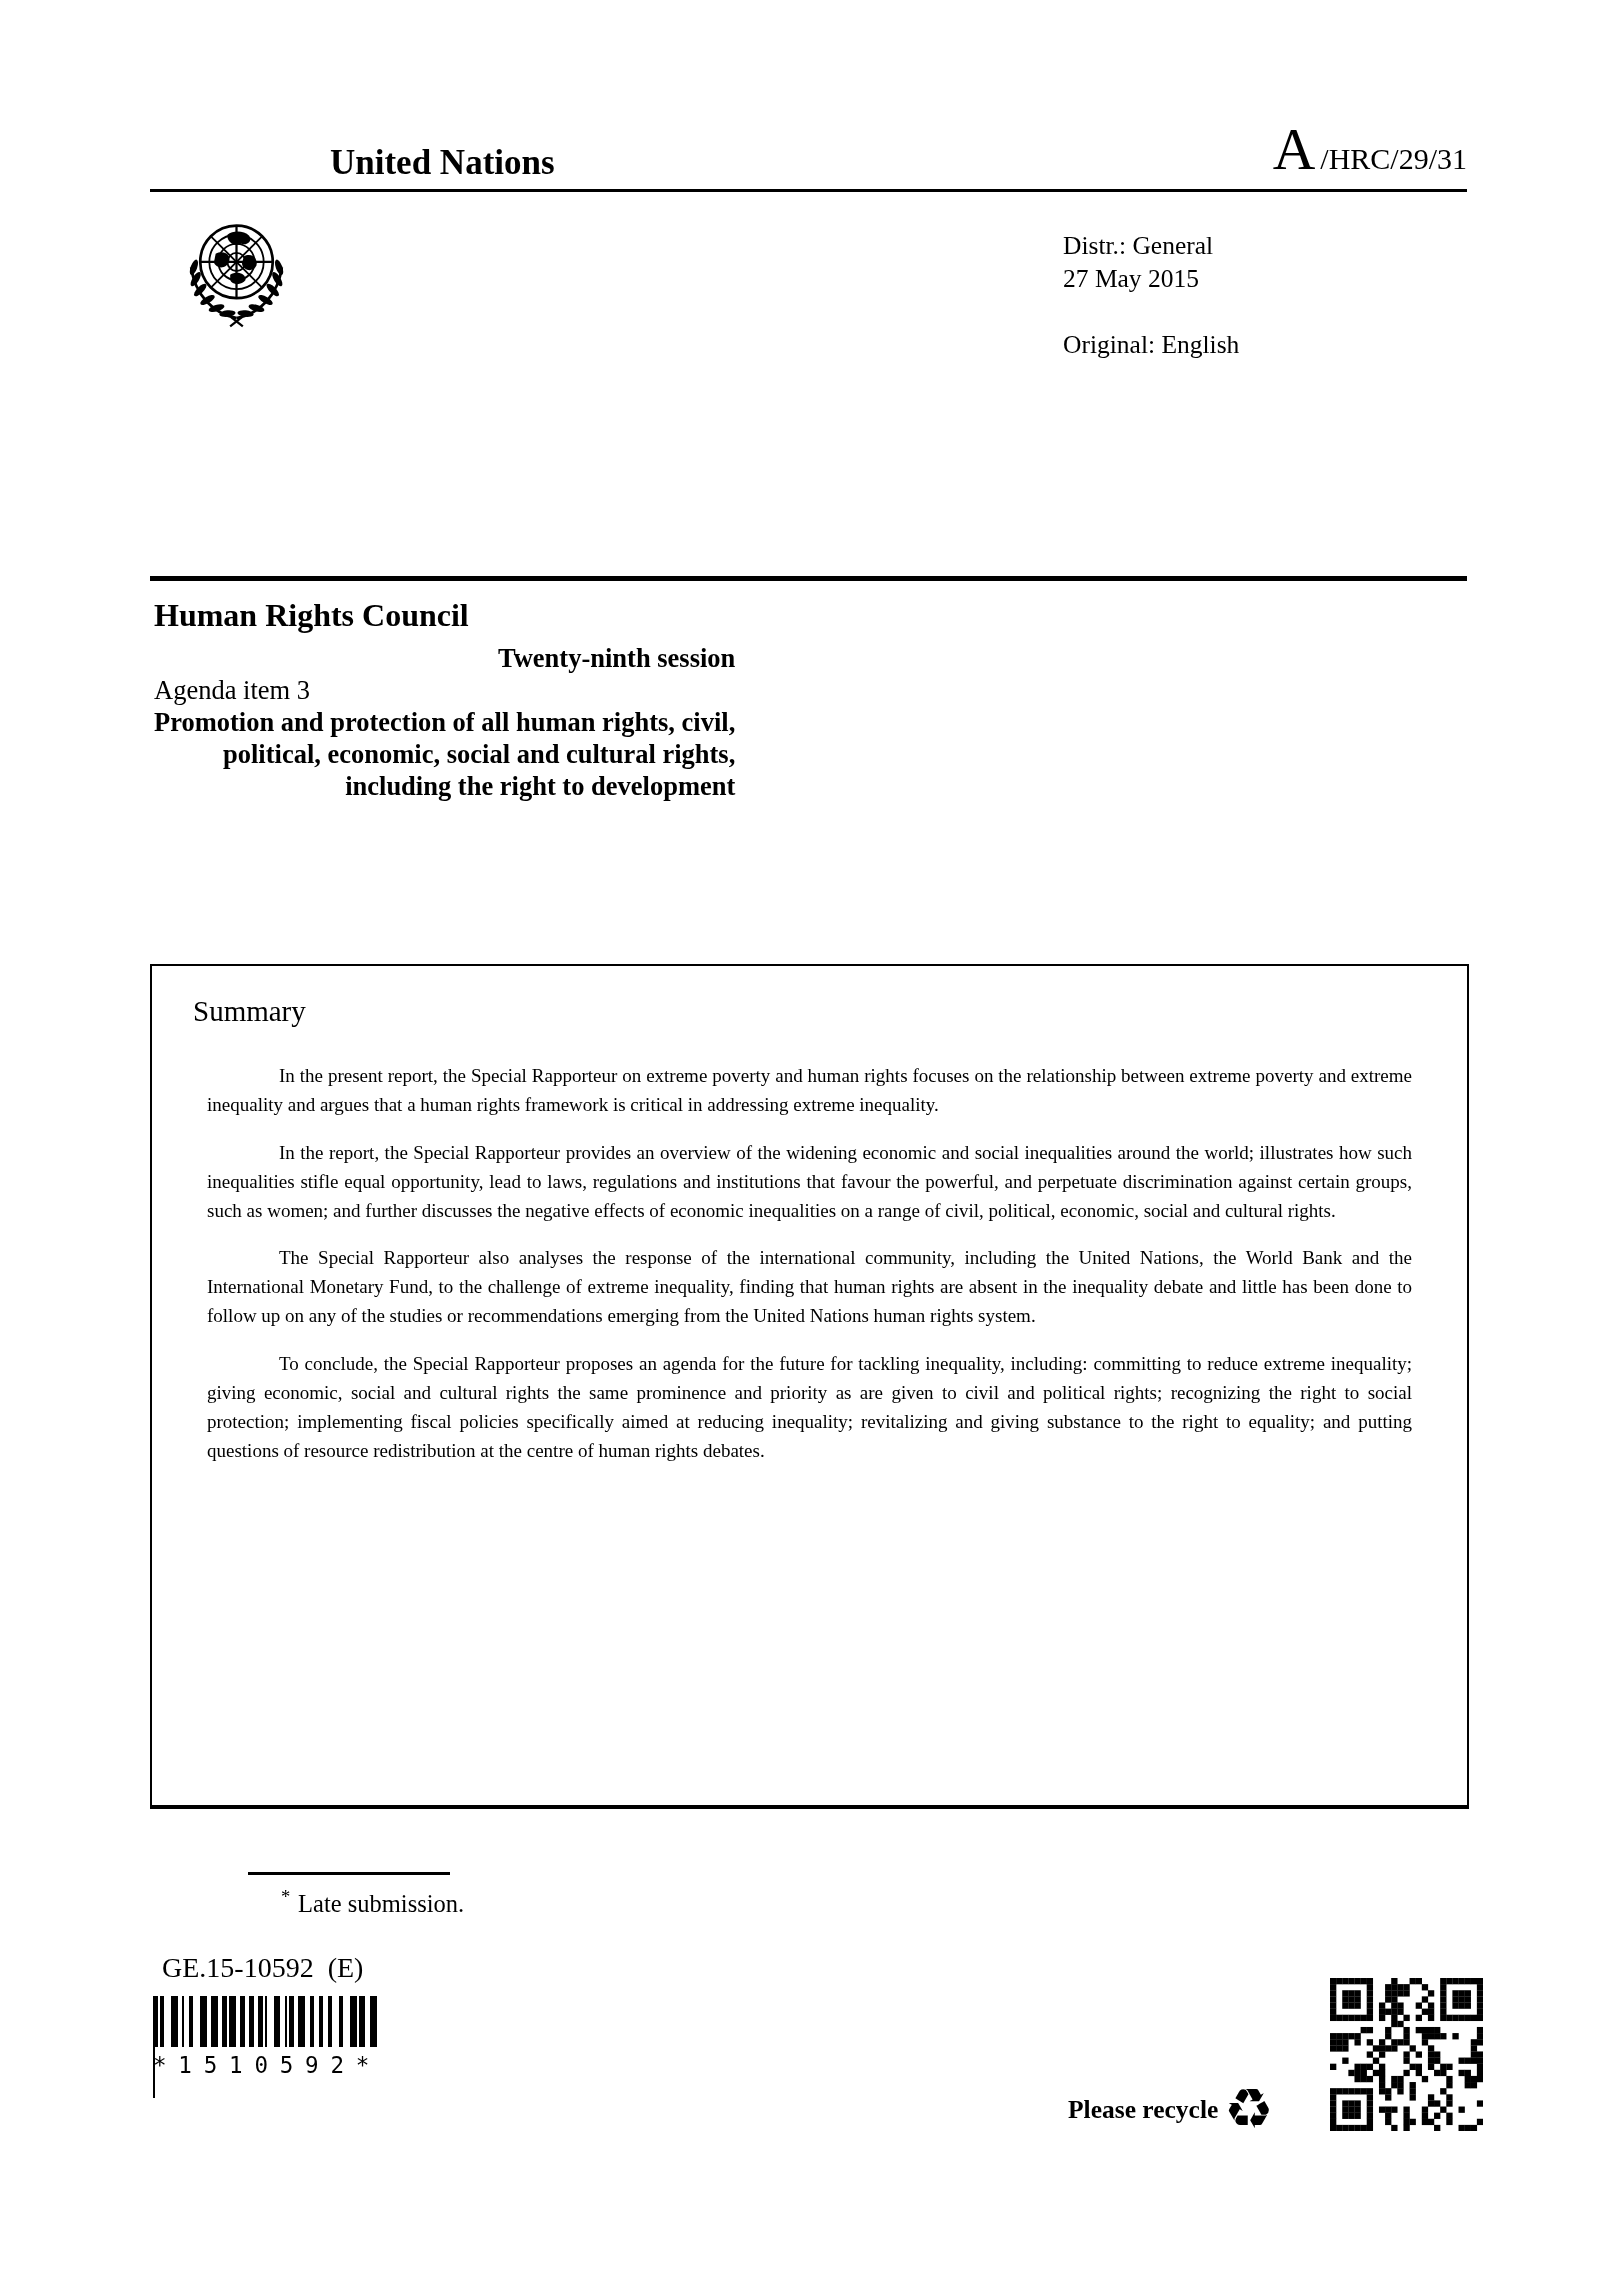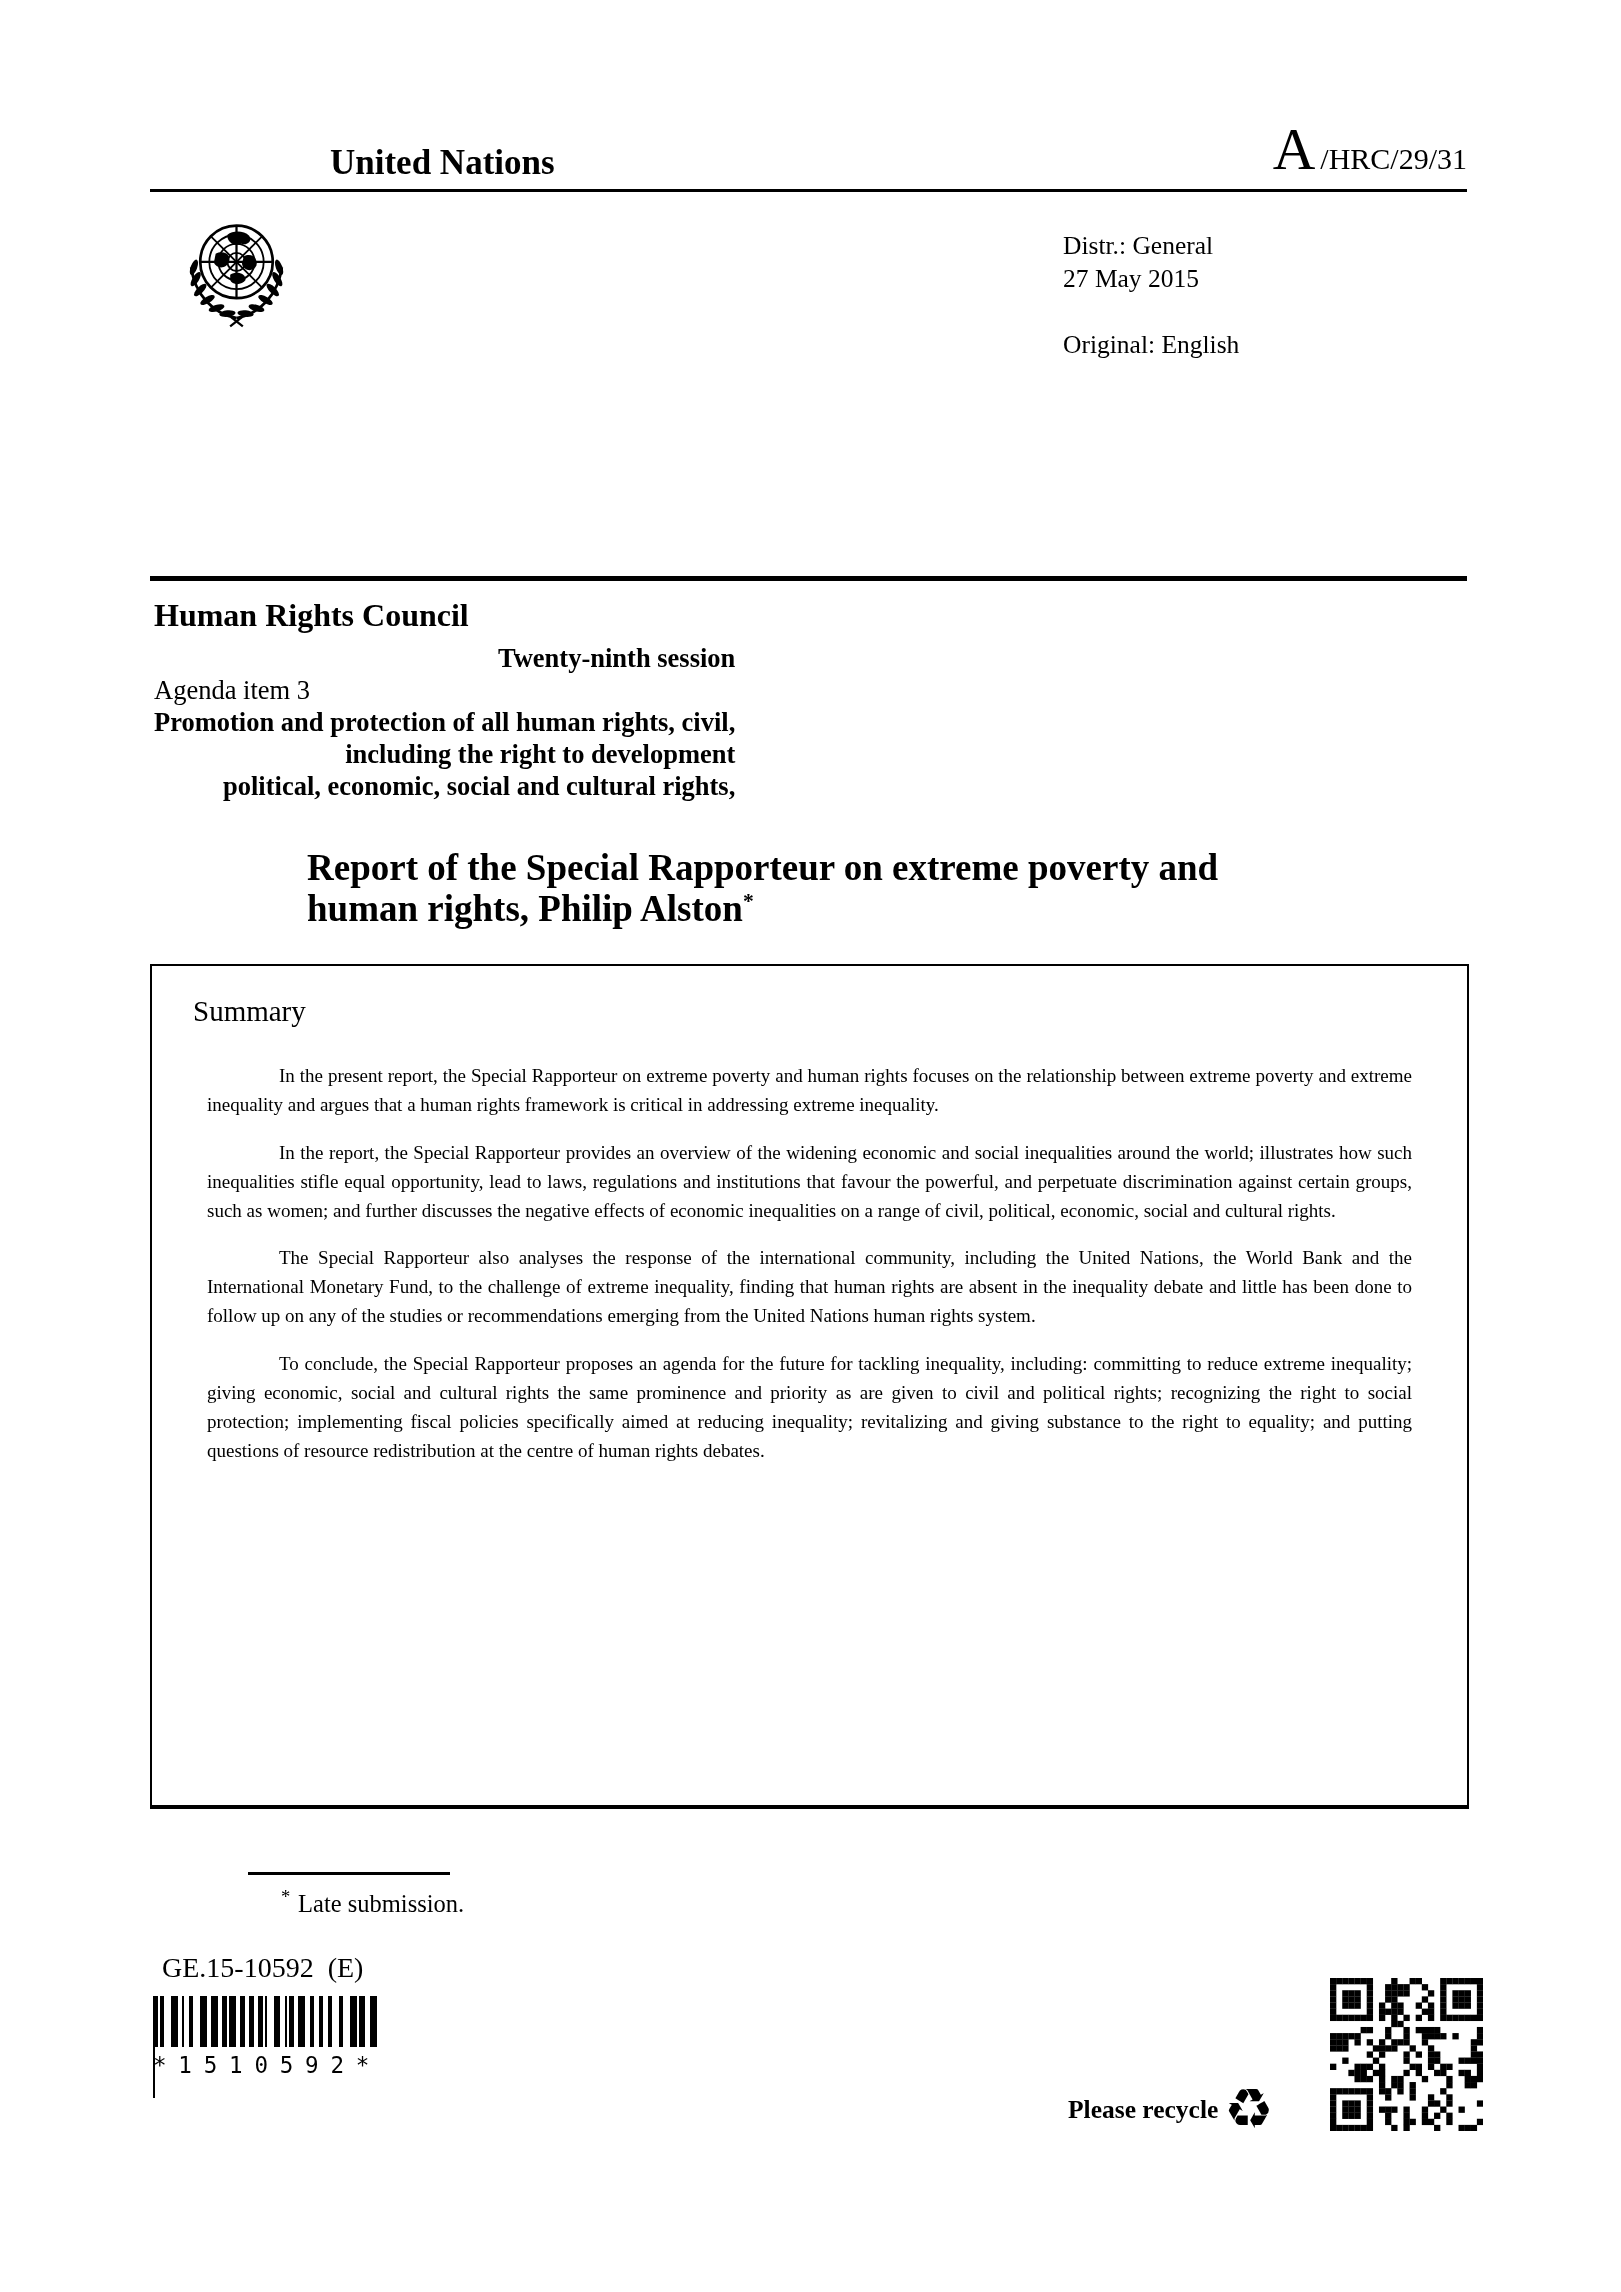--- a/index.html
+++ b/index.html
@@ -122,28 +122,24 @@
     <div>27 May 2015</div>
     <div class="original">Original: English</div>
   </div>
 
   <div class="session-rule"></div>
   <div class="session-block">
     <div class="council">Human Rights Council</div>
     <div class="bold">Twenty-ninth session</div>
     <div>Agenda item 3</div>
     <div class="bold">Promotion and protection of all human rights, civil,</div>
+    <div class="bold">political, economic, social and cultural rights,</div>
     <div class="bold">including the right to development</div>
-    <div class="bold">political, economic, social and cultural rights,</div>
-  </div>
-
-  <div class="report-title">
-    <div>Report of the Special Rapporteur on extreme poverty and</div>
-    <div><span>human rights, Philip Alston</span><sup>*</sup></div>
-  </div>
+  </div>
+
 
   <div class="summary-box">
     <div class="summary-heading">Summary</div>
     <div class="summary-paragraphs">
       <p>In the present report, the Special Rapporteur on extreme poverty and human rights focuses on the relationship between extreme poverty and extreme inequality and argues that a human rights framework is critical in addressing extreme inequality.</p>
       <p>In the report, the Special Rapporteur provides an overview of the widening economic and social inequalities around the world; illustrates how such inequalities stifle equal opportunity, lead to laws, regulations and institutions that favour the powerful, and perpetuate discrimination against certain groups, such as women; and further discusses the negative effects of economic inequalities on a range of civil, political, economic, social and cultural rights.</p>
       <p>The Special Rapporteur also analyses the response of the international community, including the United Nations, the World Bank and the International Monetary Fund, to the challenge of extreme inequality, finding that human rights are absent in the inequality debate and little has been done to follow up on any of the studies or recommendations emerging from the United Nations human rights system.</p>
       <p>To conclude, the Special Rapporteur proposes an agenda for the future for tackling inequality, including: committing to reduce extreme inequality; giving economic, social and cultural rights the same prominence and priority as are given to civil and political rights; recognizing the right to social protection; implementing fiscal policies specifically aimed at reducing inequality; revitalizing and giving substance to the right to equality; and putting questions of resource redistribution at the centre of human rights debates.</p>
     </div>
   </div>

